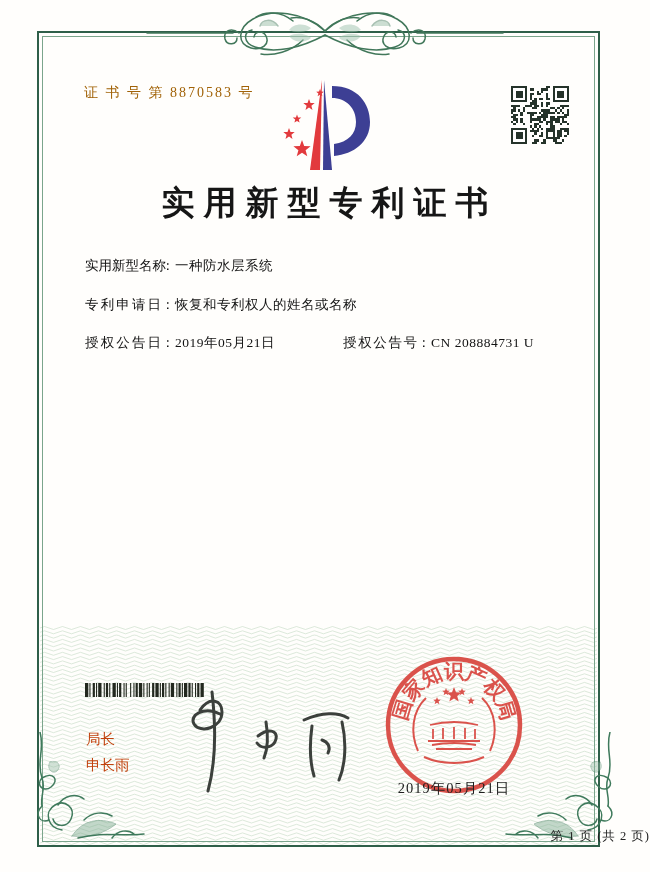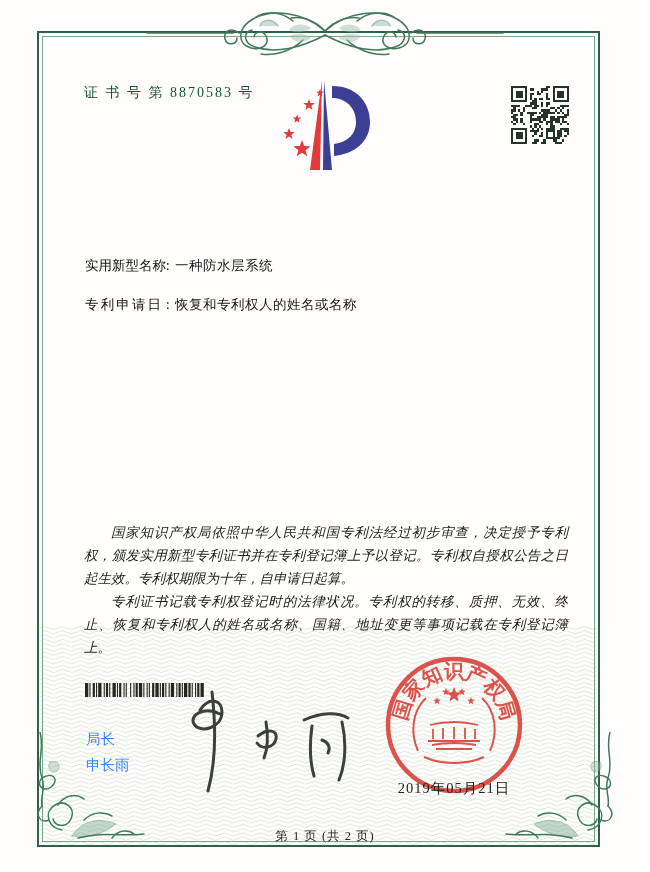--- a/index.html
+++ b/index.html
@@ -11,21 +11,21 @@
          border:2px solid #2f5f49;box-sizing:border-box;}
   .frame-inner{position:absolute;left:3px;top:3px;right:3px;bottom:3px;
          border:1px solid #7ba58c;}
 
   .guilloche{position:absolute;left:40px;top:626px;width:557px;height:219px;pointer-events:none;}
   .top-flourish{position:absolute;left:143px;top:2px;width:364px;height:62px;}
   .corner-flourish{position:absolute;width:118px;height:118px;}
   .corner-bl{left:28px;top:732px;}
   .corner-br{left:504px;top:732px;transform:scaleX(-1);}
 
-  .cert-no{position:absolute;left:84px;top:84px;font-size:14px;letter-spacing:2px;color:#14532d;}
+  .cert-no{position:absolute;left:84px;top:84px;font-size:14px;letter-spacing:2px;color:#a16207;}
 
   .logo{position:absolute;left:276px;top:78px;width:100px;height:100px;}
   .qr{position:absolute;left:511px;top:86px;width:58px;height:58px;}
 
   .title{position:absolute;left:0;right:0;top:181px;text-align:center;
          font-size:33px;font-weight:600;letter-spacing:9px;text-indent:9px;color:#161616;}
 
   .fields{position:absolute;left:85px;top:257px;width:500px;}
   .frow{height:38.5px;font-size:13.5px;color:#141414;white-space:nowrap;}
   .flabel{display:inline-block;width:76px;text-align:justify;text-align-last:justify;
@@ -34,28 +34,28 @@
   .fvalue{letter-spacing:0.5px;}
   .grant-right{display:inline-block;margin-left:68px;}
   .grant-right .flabel{width:74px;}
 
   .paras{position:absolute;left:84px;top:521px;width:484px;font-size:13.5px;
          line-height:23px;color:#1b1b1b;font-style:italic;}
   .paras p{margin:0;text-indent:2em;text-align:justify;}
 
   .barcode{position:absolute;left:85px;top:683px;width:162px;height:14px;}
 
-  .signer{position:absolute;left:86px;top:726px;font-size:14.5px;color:#3b82f6;line-height:26px;}
+  .signer{position:absolute;left:86px;top:726px;font-size:14.5px;color:#c2410c;line-height:26px;}
   .signature{position:absolute;left:172px;top:688px;width:185px;height:108px;}
 
   .seal{position:absolute;left:378px;top:651px;width:152px;height:152px;opacity:0.92;}
   .seal-date{position:absolute;left:378px;top:779px;width:152px;text-align:center;
              font-size:14.5px;letter-spacing:1px;color:#1e1e1e;}
 
-  .footer{position:absolute;left:0;right:0;top:828px;text-align:center;
+  .footer{position:absolute;left:0;right:0;top:828px;text-align:right;
           font-size:12.5px;color:#222;letter-spacing:1px;}
 </style>
 </head>
 <body>
 
 <div class="sheet">
 
   <svg class="guilloche" id="guilloche" viewBox="0 0 557 219" preserveAspectRatio="none">
       <path d="M0 2.0 q4.5 -3 9 0 t 9 0 t 9 0 t 9 0 t 9 0 t 9 0 t 9 0 t 9 0 t 9 0 t 9 0 t 9 0 t 9 0 t 9 0 t 9 0 t 9 0 t 9 0 t 9 0 t 9 0 t 9 0 t 9 0 t 9 0 t 9 0 t 9 0 t 9 0 t 9 0 t 9 0 t 9 0 t 9 0 t 9 0 t 9 0 t 9 0 t 9 0 t 9 0 t 9 0 t 9 0 t 9 0 t 9 0 t 9 0 t 9 0 t 9 0 t 9 0 t 9 0 t 9 0 t 9 0 t 9 0 t 9 0 t 9 0 t 9 0 t 9 0 t 9 0 t 9 0 t 9 0 t 9 0 t 9 0 t 9 0 t 9 0 t 9 0 t 9 0 t 9 0 t 9 0 t 9 0 t 9 0 t 9 0" fill="none" stroke="#cbdfcb" stroke-width="0.8" opacity="0.85"></path>
       <path d="M0 6.3 q4.5 -3 9 0 t 9 0 t 9 0 t 9 0 t 9 0 t 9 0 t 9 0 t 9 0 t 9 0 t 9 0 t 9 0 t 9 0 t 9 0 t 9 0 t 9 0 t 9 0 t 9 0 t 9 0 t 9 0 t 9 0 t 9 0 t 9 0 t 9 0 t 9 0 t 9 0 t 9 0 t 9 0 t 9 0 t 9 0 t 9 0 t 9 0 t 9 0 t 9 0 t 9 0 t 9 0 t 9 0 t 9 0 t 9 0 t 9 0 t 9 0 t 9 0 t 9 0 t 9 0 t 9 0 t 9 0 t 9 0 t 9 0 t 9 0 t 9 0 t 9 0 t 9 0 t 9 0 t 9 0 t 9 0 t 9 0 t 9 0 t 9 0 t 9 0 t 9 0 t 9 0 t 9 0 t 9 0 t 9 0" fill="none" stroke="#cbdfcb" stroke-width="0.8" opacity="0.85"></path>
@@ -382,34 +382,34 @@
       <rect x="1" y="1" width="5" height="5" fill="#ffffff"></rect>
       <rect x="2" y="2" width="3" height="3" fill="#25332a"></rect>
       <rect x="18" y="0" width="7" height="7" fill="#25332a"></rect>
       <rect x="19" y="1" width="5" height="5" fill="#ffffff"></rect>
       <rect x="20" y="2" width="3" height="3" fill="#25332a"></rect>
       <rect x="0" y="18" width="7" height="7" fill="#25332a"></rect>
       <rect x="1" y="19" width="5" height="5" fill="#ffffff"></rect>
       <rect x="2" y="20" width="3" height="3" fill="#25332a"></rect>
     </svg>
 
+  <div class="title">实用新型专利证书</div>
 
   <div class="fields">
     <div class="frow">
       <span class="flabel">实用新型名称</span><span class="fcolon">：</span><span class="fvalue">一种防水层系统</span>
     </div>
     <div class="frow">
       <span class="flabel">专利申请日</span><span class="fcolon">：</span><span class="fvalue">恢复和专利权人的姓名或名称</span>
     </div>
+    <div class="frow">
+      <span class="flabel">授权公告日</span><span class="fcolon">：</span><span class="fvalue">2019年05月21日</span><span class="grant-right"><span class="flabel">授权公告号</span><span class="fcolon">：</span><span class="fvalue">CN 208884731 U</span></span>
+    </div>
   </div>
 
-  <div class="paras">
-    <p>国家知识产权局依照中华人民共和国专利法经过初步审查，决定授予专利权，颁发实用新型专利证书并在专利登记簿上予以登记。专利权自授权公告之日起生效。专利权期限为十年，自申请日起算。</p>
-    <p>专利证书记载专利权登记时的法律状况。专利权的转移、质押、无效、终止、恢复和专利权人的姓名或名称、国籍、地址变更等事项记载在专利登记簿上。</p>
-  </div>
 
   <svg class="barcode" id="barcode" viewBox="0 0 162 14" preserveAspectRatio="none">
       <rect x="0" y="0" width="3.3000000000000003" height="14" fill="#23281f"></rect>
       <rect x="4.4" y="0" width="1.1" height="14" fill="#23281f"></rect>
       <rect x="7.7" y="0" width="2.2" height="14" fill="#23281f"></rect>
       <rect x="11" y="0" width="1.1" height="14" fill="#23281f"></rect>
       <rect x="13.2" y="0" width="3.3000000000000003" height="14" fill="#23281f"></rect>
       <rect x="18.7" y="0" width="1.1" height="14" fill="#23281f"></rect>
       <rect x="20.900000000000002" y="0" width="2.2" height="14" fill="#23281f"></rect>
       <rect x="24.200000000000003" y="0" width="1.1" height="14" fill="#23281f"></rect>

